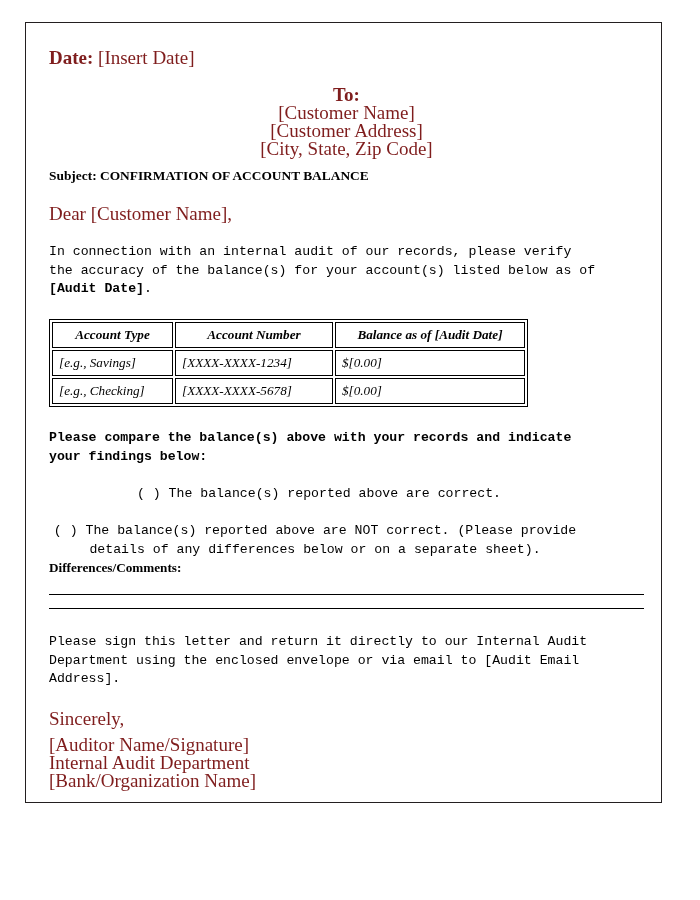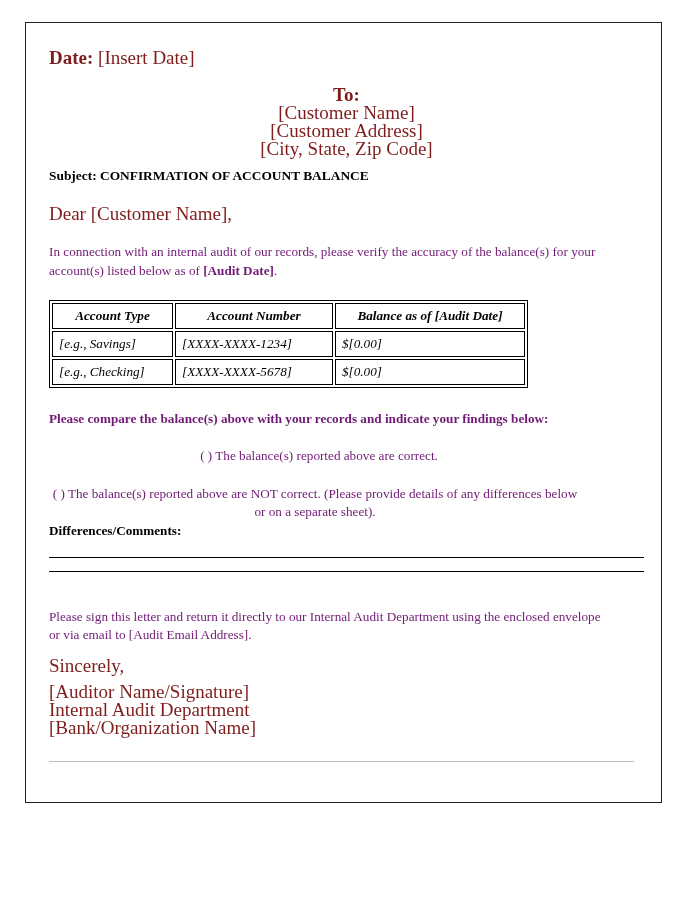--- a/index.html
+++ b/index.html
@@ -38,21 +38,22 @@
   
   .line {
     font-size: 19px;
     line-height: 18px;
     color: #7f1d1d;
   }
   .para {
     font-size: 13.2px;
     line-height: 18.5px;
     margin: 0;
-    color: #701a75;
+    color: #000000;
+    font-family: Liberation Mono, monospace;
   }
   .b { font-weight: bold; }
 
   
   .date-line { margin-top: 26px; }
 
   .to-block { margin-top: 19px; }
   .to-block .line { line-height: 18px; text-align: center; }
 
   .subject-line {
@@ -121,23 +122,23 @@
   .rule {
     height: 0;
     border: 0;
     border-top: 1.3px solid #000;
     margin: 0;
     width: 595px;
   }
   .rule-1 { margin-top: 17px; }
   .rule-2 { margin-top: 13px; }
 
-  .sign-para { margin-top: 36px; width: 555px; }
-
-  .sincerely { margin-top: 12px; }
+  .sign-para { margin-top: 24px; width: 555px; }
+
+  .sincerely { margin-top: 21px; }
 
   .signature-block { margin-top: 8px; }
   .signature-block .line { line-height: 18px; }
 
   .rule-gray {
     height: 0;
     border: 0;
     border-top: 1.3px solid #bdbdbd;
     margin: 0;
     width: 585px;

